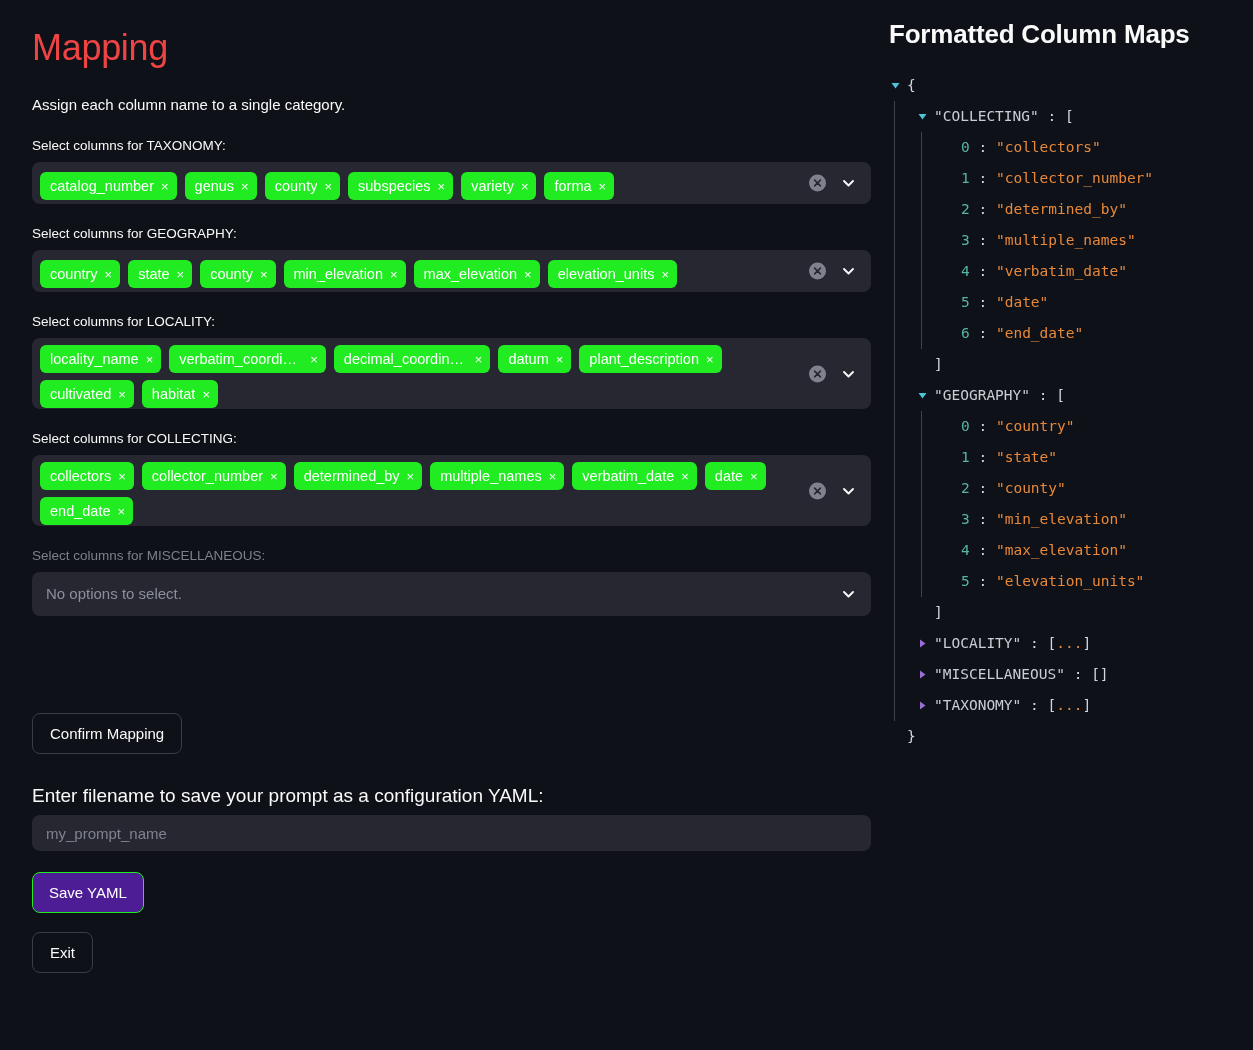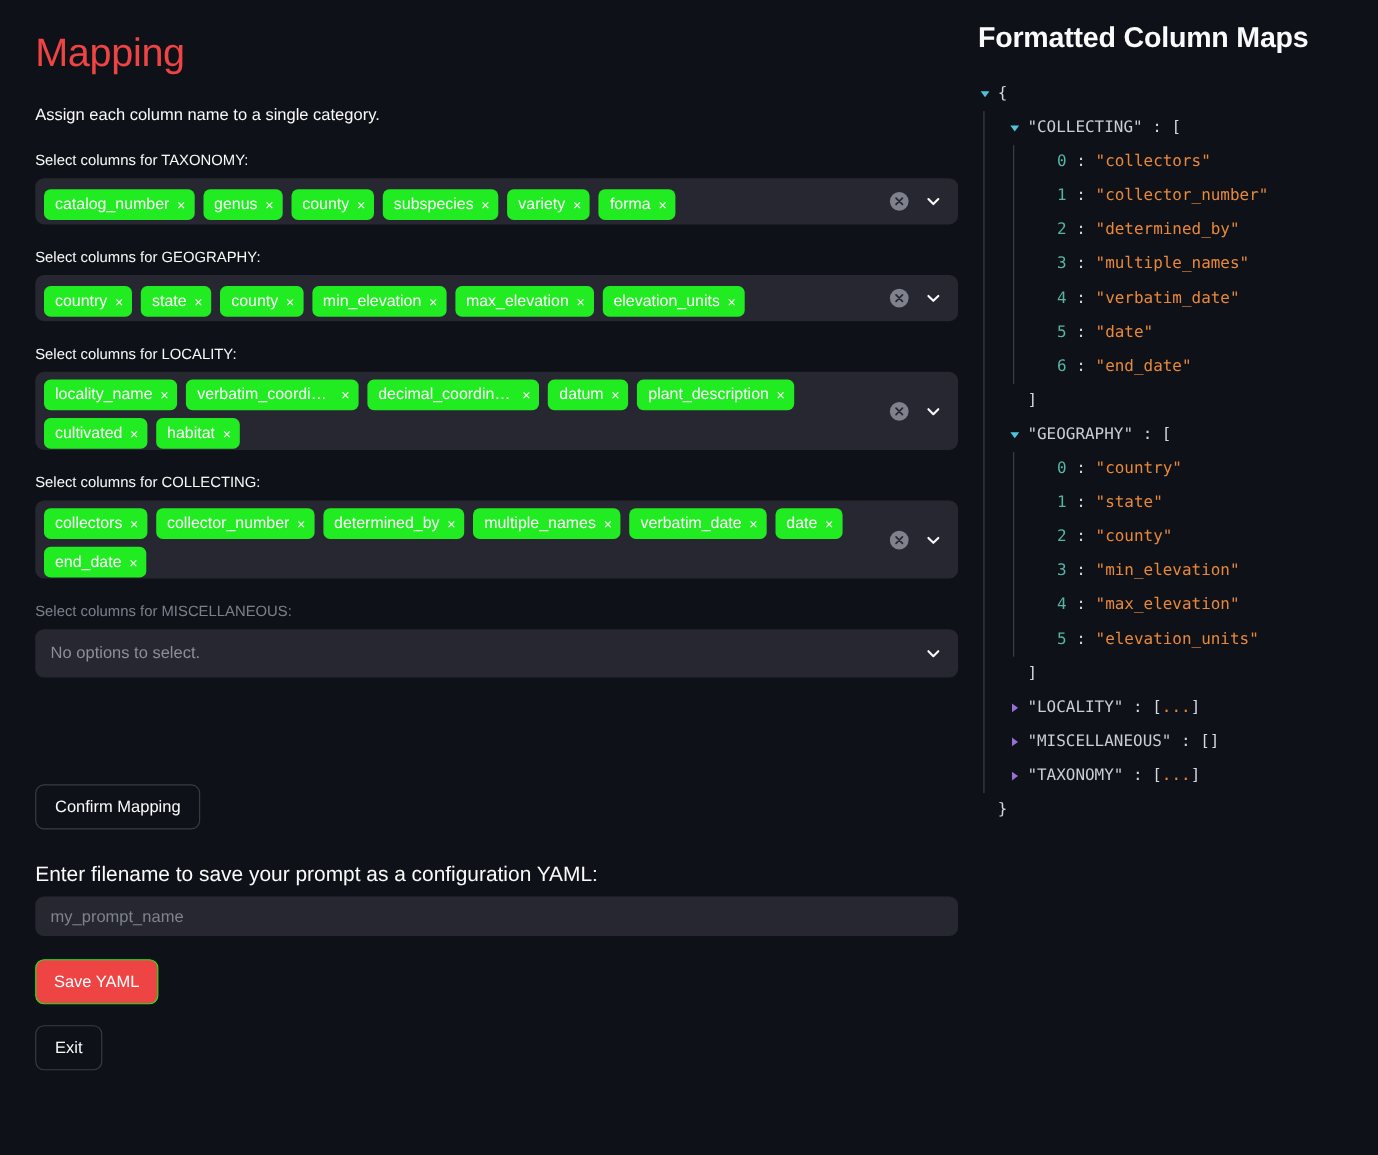--- a/index.html
+++ b/index.html
@@ -131,21 +131,21 @@
     font-family: "Liberation Sans", sans-serif;
   }
   .btn-outline {
     background: transparent;
     border: 1px solid #3b3d46;
     color: #fafafa;
     height: 41px;
     padding: 0 17px;
   }
   .btn-green {
-    background: #ef4444;
+    background: #4c1d95;
     border: 1px solid #21ec21;
     color: #ffffff;
     height: 41px;
     padding: 0 16px;
   }
   .confirm-wrap { margin-top: 97px; }
   .yaml-label {
     color: #fafafa;
     font-size: 19px;
     margin-top: 31px;

